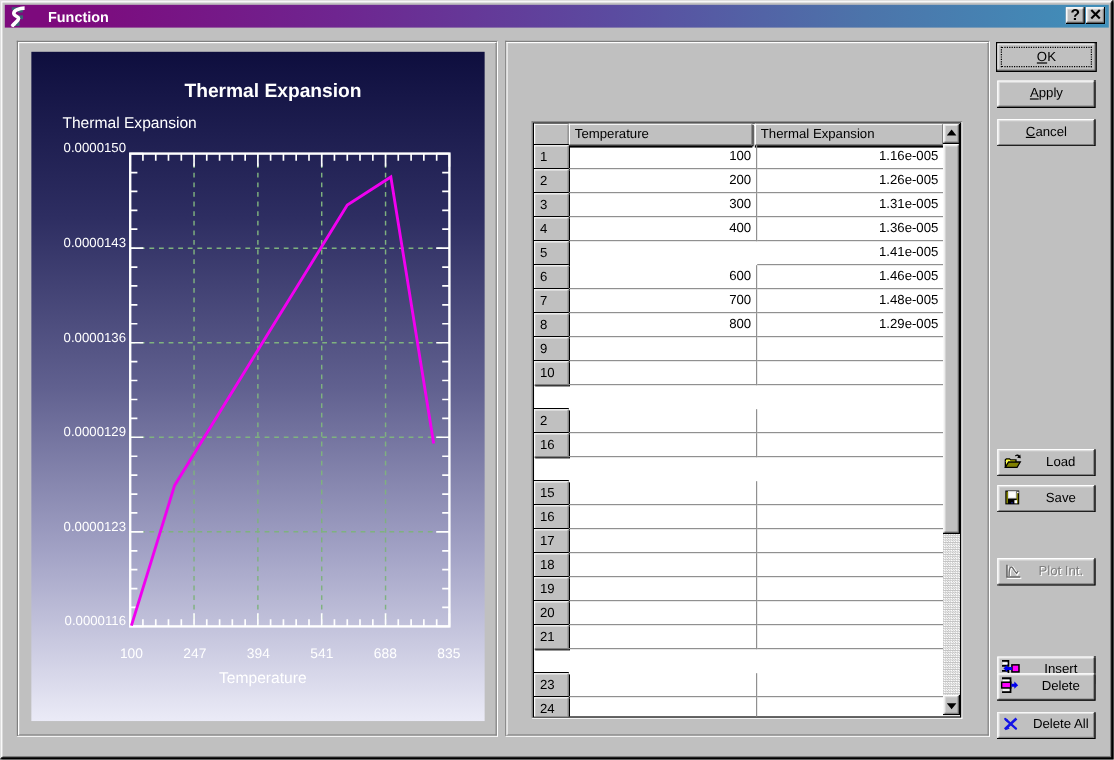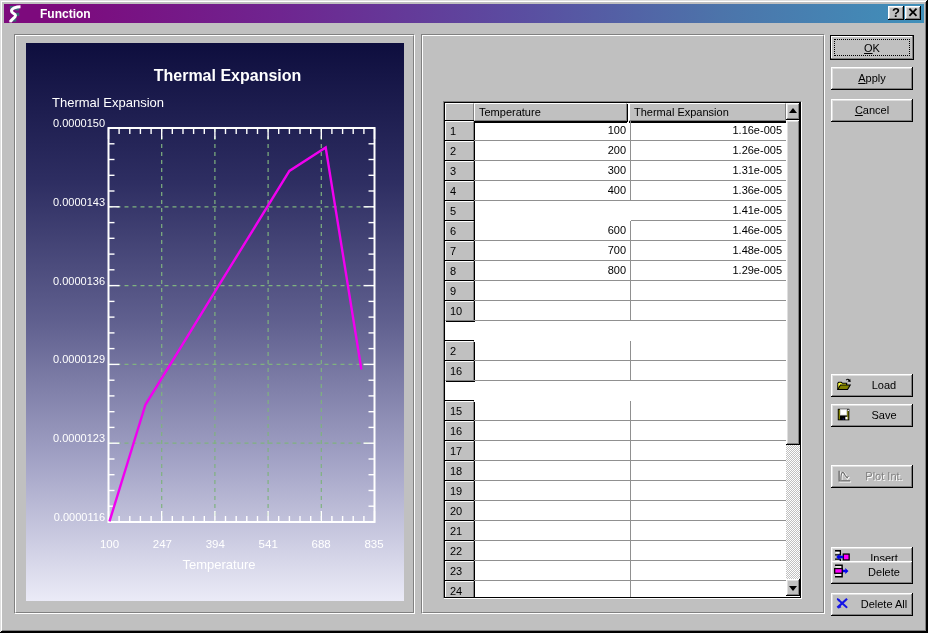--- a/index.html
+++ b/index.html
@@ -369,27 +369,20 @@
 <div class="dcell c1"></div>
 <div class="dcell c2"></div>
 </div>
 <div class="trow" style="top:418px">
 <div class="ncell">
           <span>21</span>
         </div>
 <div class="dcell c1"></div>
 <div class="dcell c2"></div>
 </div>
-<div class="trow" style="top:438px">
-<div class="ncell">
-          <span>22</span>
-        </div>
-<div class="dcell c1"></div>
-<div class="dcell c2"></div>
-</div>
 <div class="trow" style="top:458px">
 <div class="ncell">
           <span>23</span>
         </div>
 <div class="dcell c1"></div>
 <div class="dcell c2"></div>
 </div>
 <div class="trow" style="top:478px">
 <div class="ncell">
           <span>24</span>

